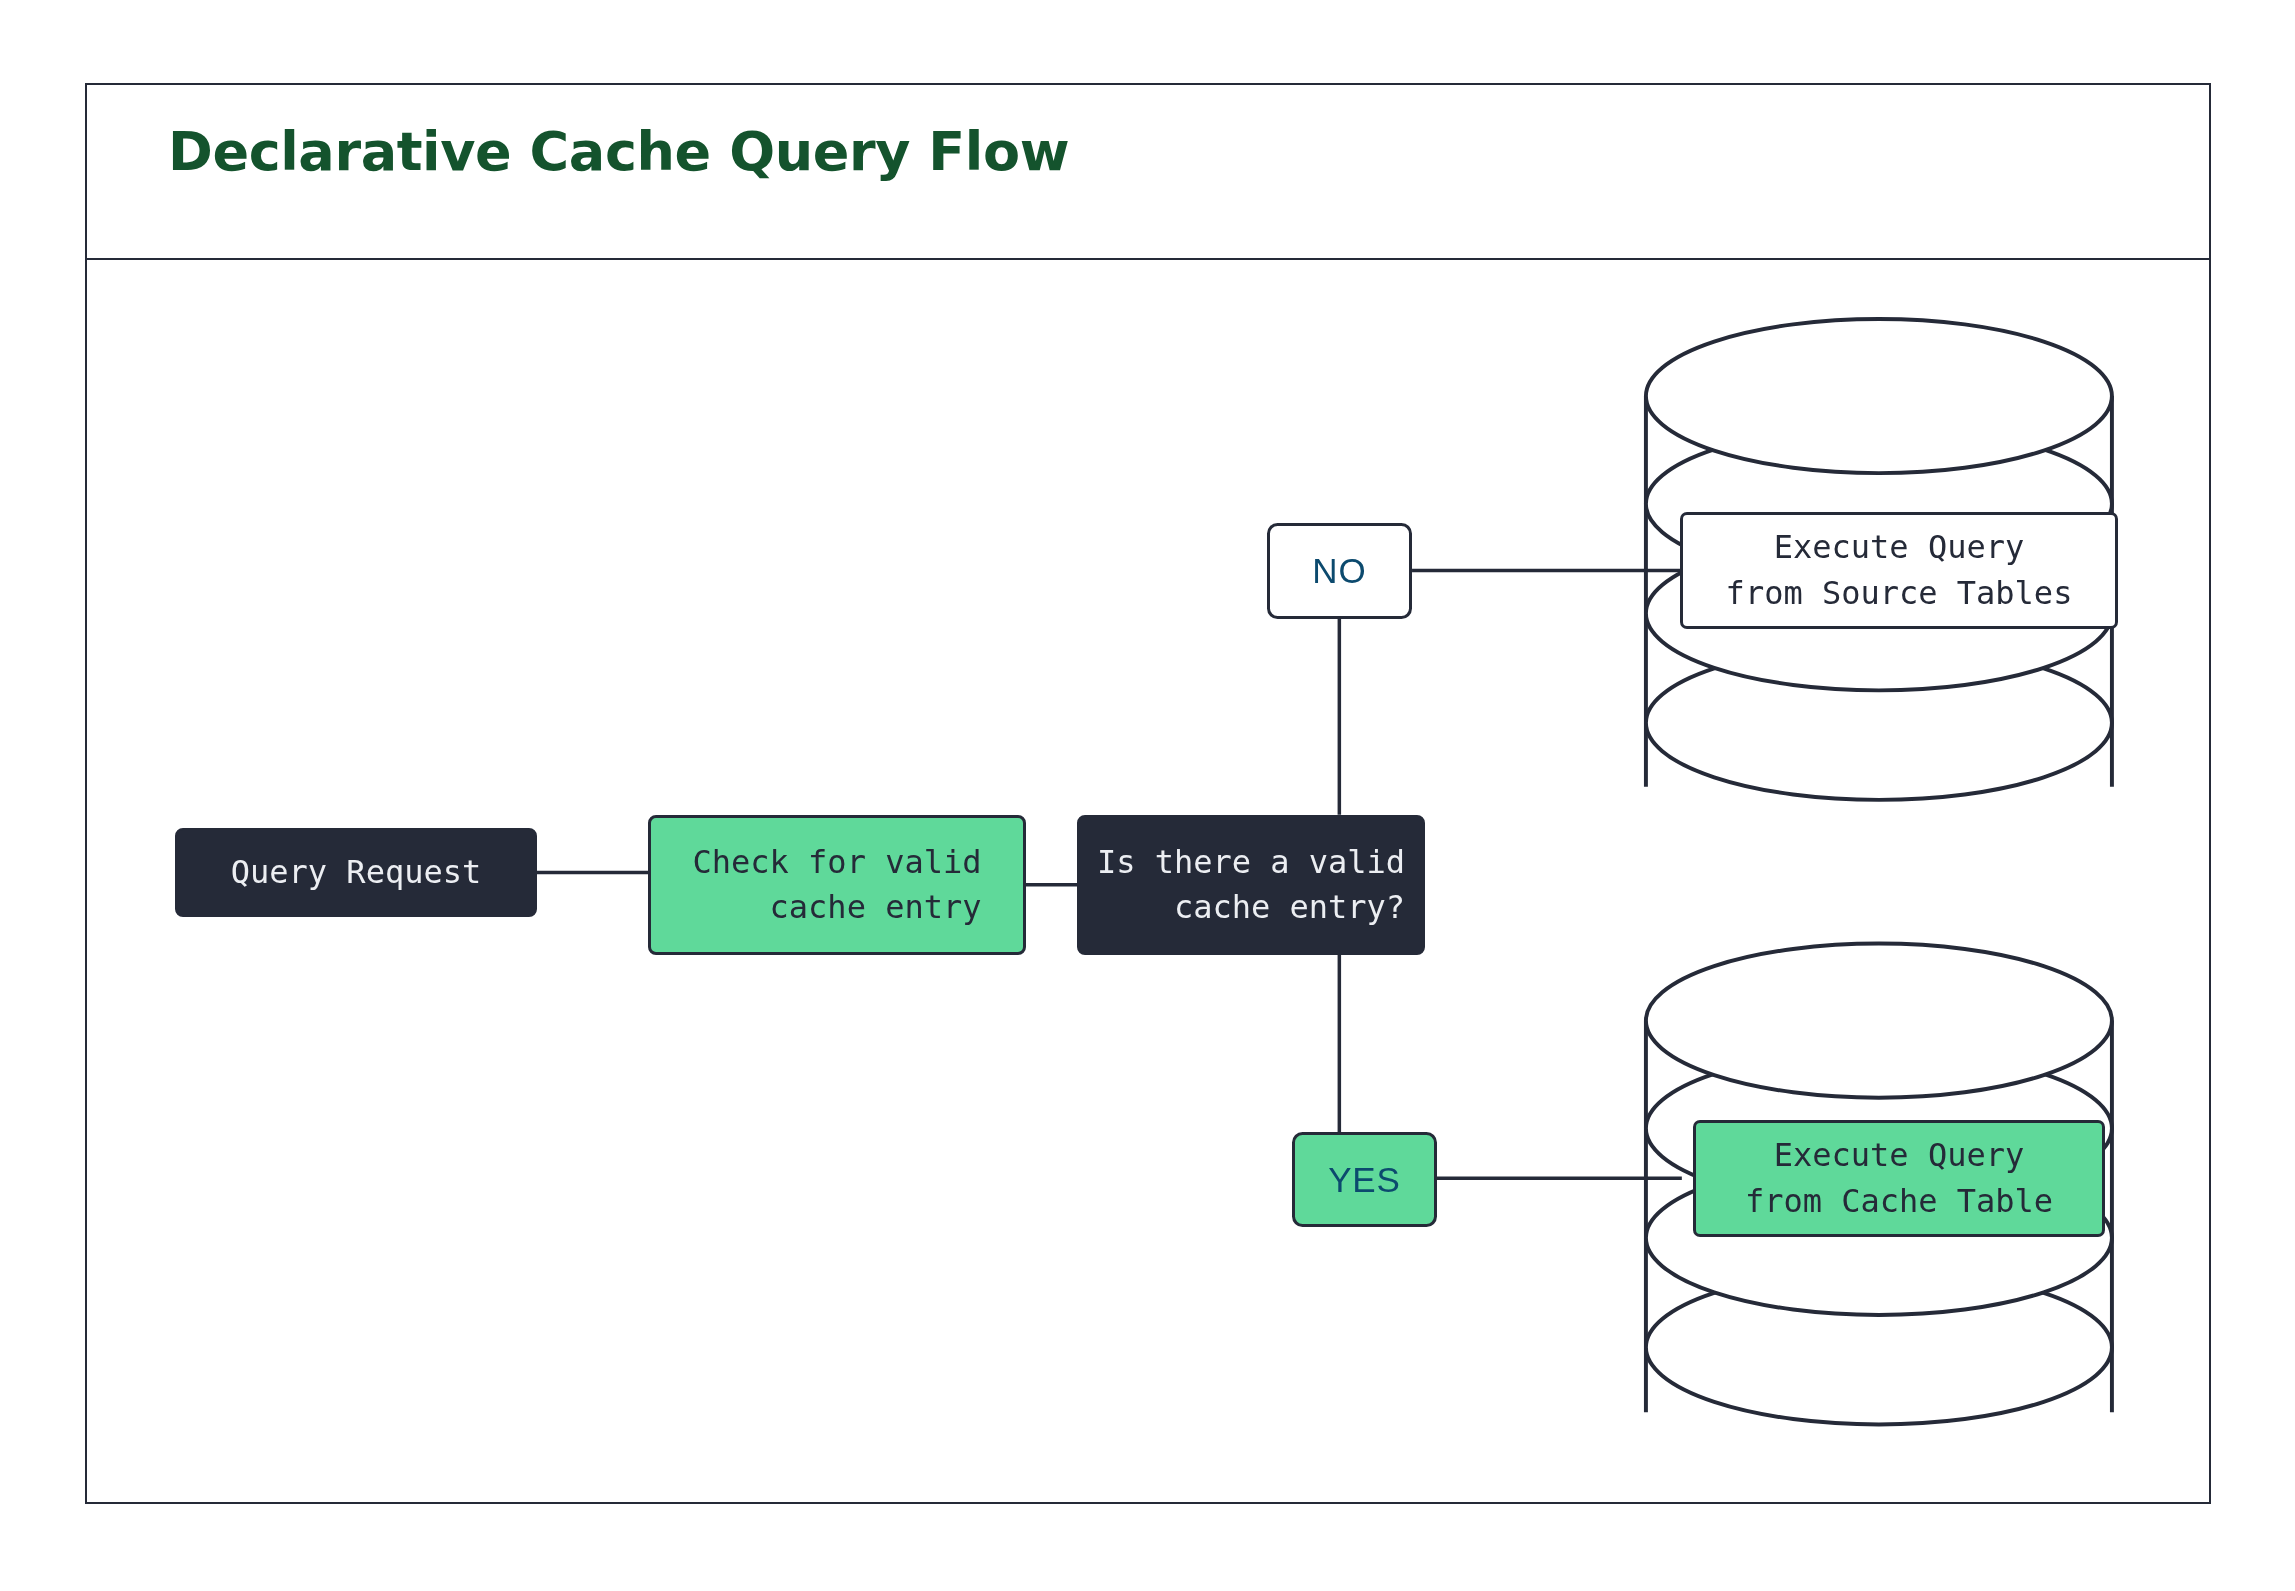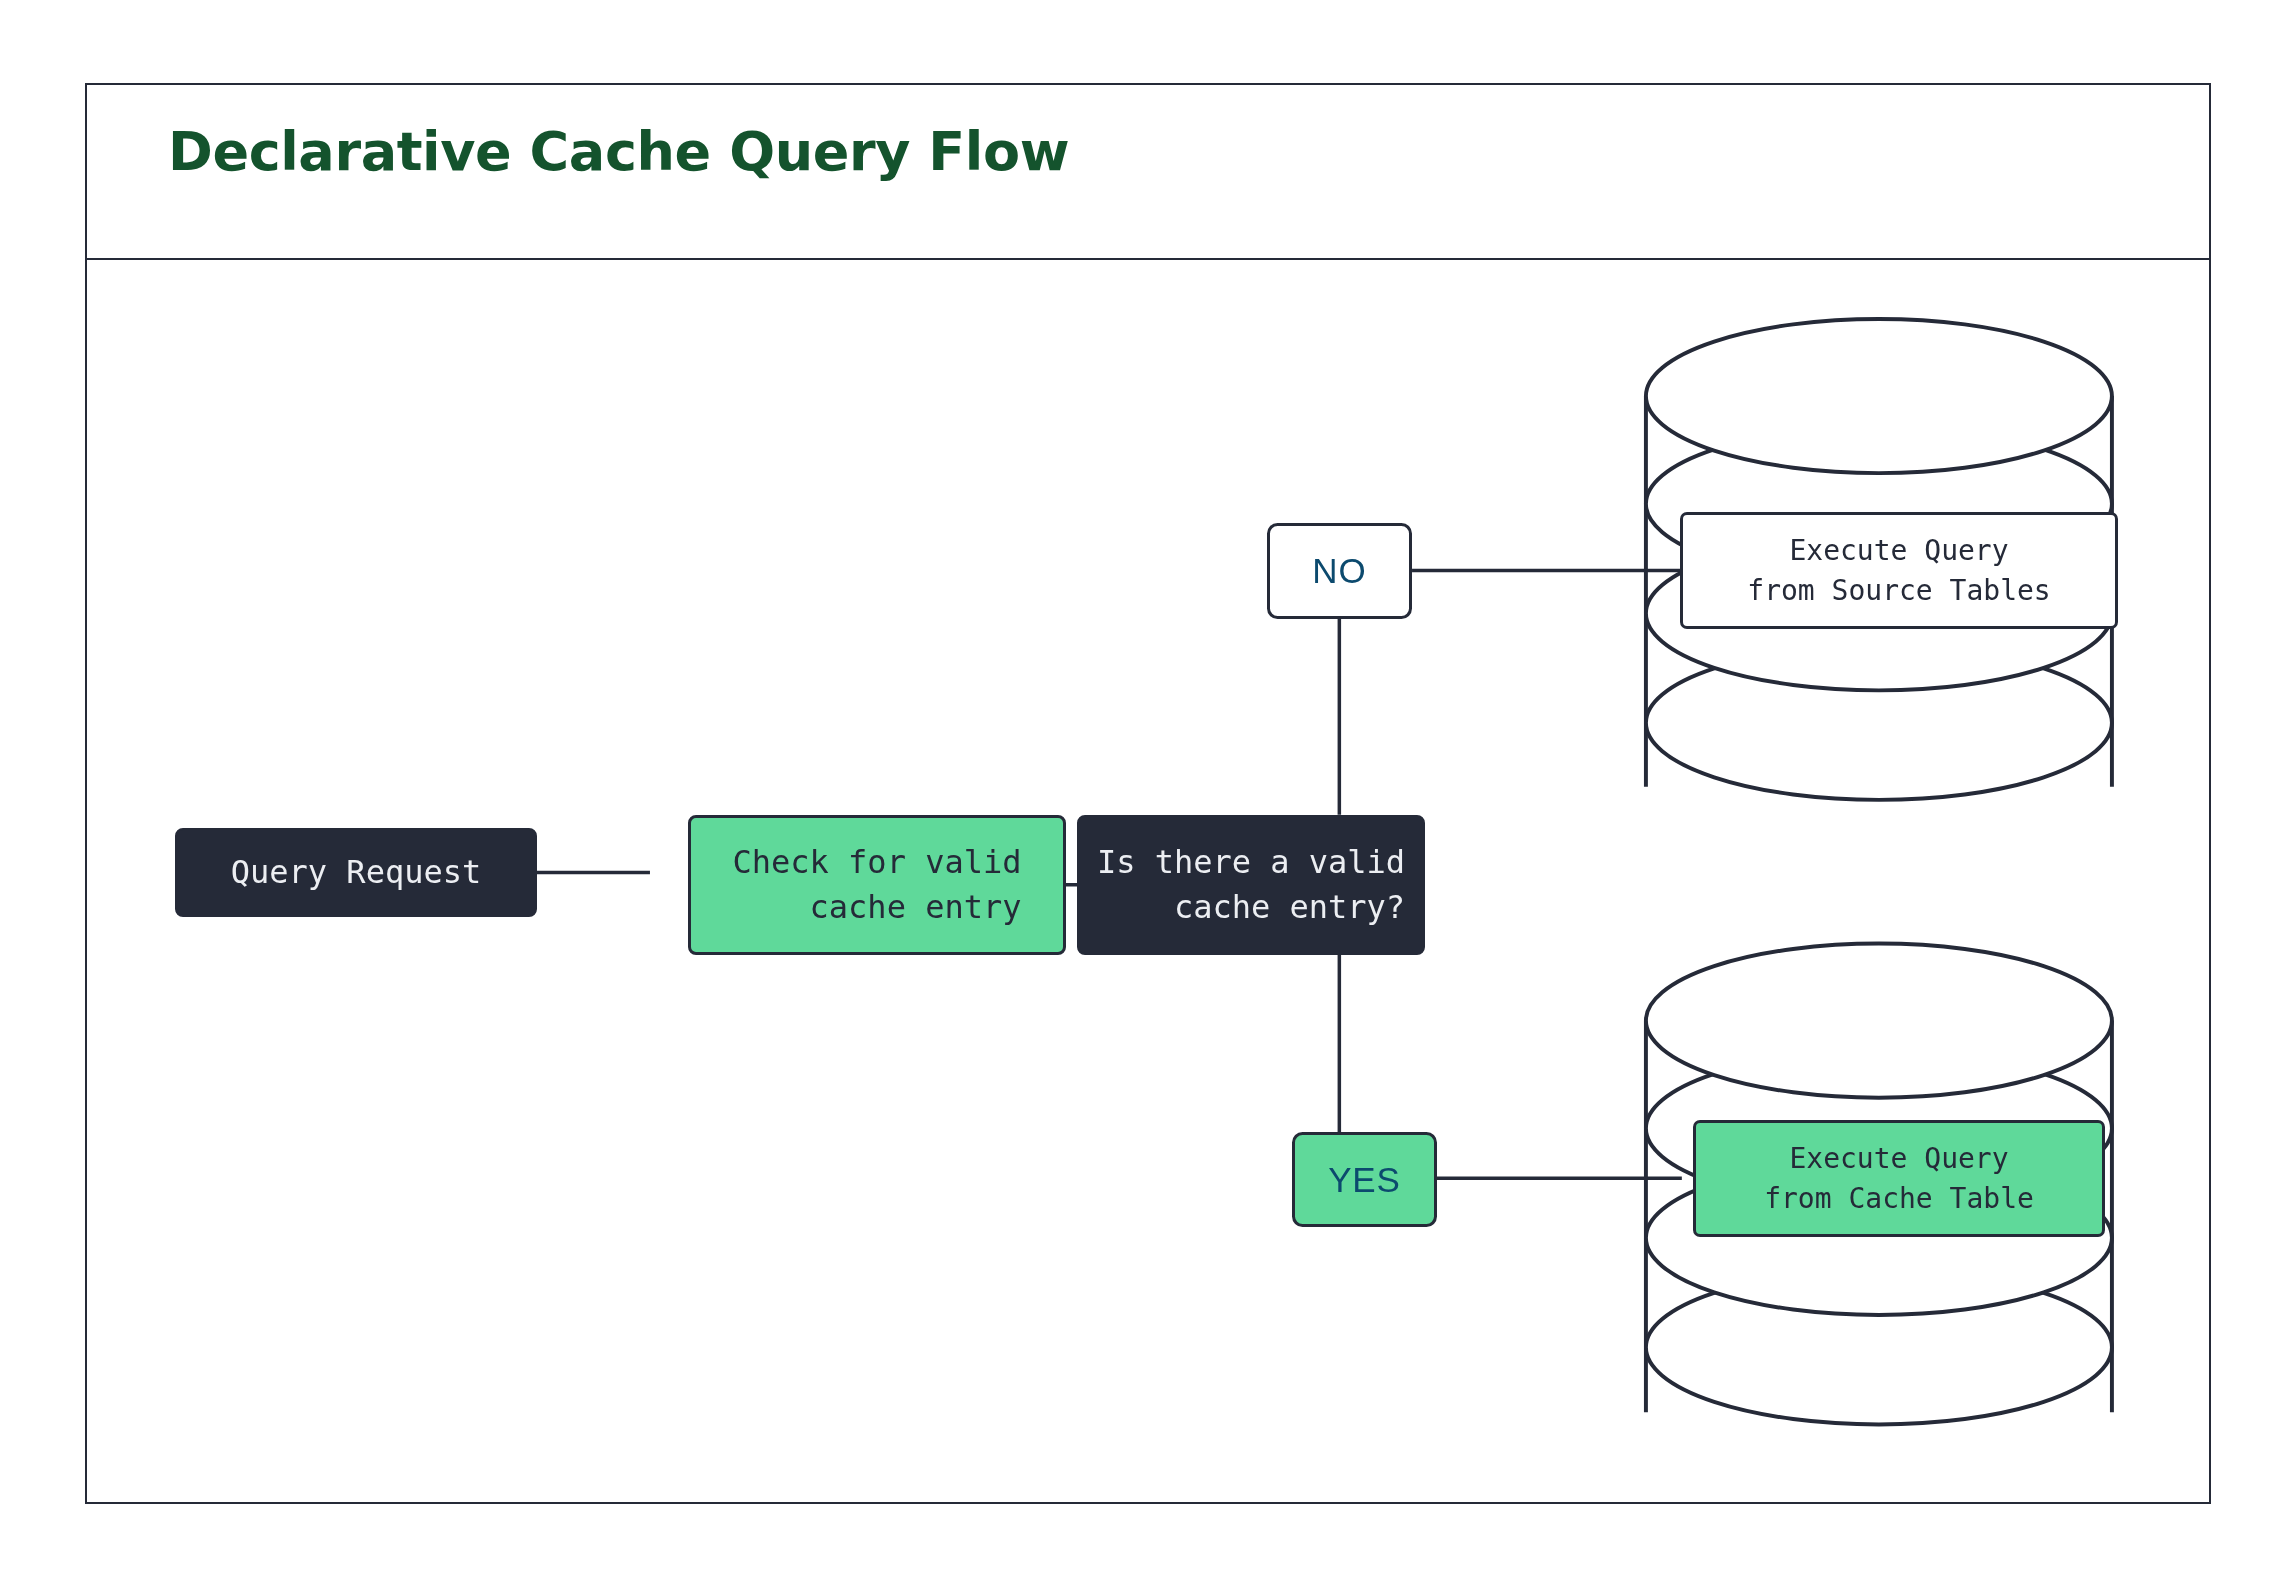--- a/index.html
+++ b/index.html
@@ -124,21 +124,21 @@
   
   .db-label {
     position: absolute;
     box-sizing: border-box;
     display: flex;
     align-items: center;
     justify-content: center;
     text-align: center;
     border-radius: 7px;
     font-family: "DejaVu Sans Mono", monospace;
-    font-size: 28px;
+    font-size: 32px;
     line-height: 1.42;
     color: #252a38;
     border: 3.5px solid #252a38;
     white-space: pre;
   }
   .db-label-white { background: #ffffff; }
   .db-label-green { background: #5fd99a; }
 </style>
 </head>
 <body>
@@ -181,21 +181,21 @@
       <path class="cyl-line" d="M2411,1165 L2411,1612"></path>
       <ellipse class="cyl" cx="2145" cy="1538" rx="266" ry="88"></ellipse>
       <ellipse class="cyl" cx="2145" cy="1413" rx="266" ry="88"></ellipse>
       <ellipse class="cyl" cx="2145" cy="1288" rx="266" ry="88"></ellipse>
       <ellipse class="cyl" cx="2145" cy="1165" rx="266" ry="88"></ellipse>
     </g>
   </svg>
 
   <div class="node node-dark" style="left:175px; top:828px; width:362px; height:89px;">Query Request</div>
 
-  <div class="node node-green" style="left:648px; top:815px; width:378px; height:140px;margin-left:40px;">Check for valid
+  <div class="node node-green" style="left:648px; top:815px; width:378px; height:140px;">Check for valid
 cache entry</div>
 
   <div class="node node-dark" style="left:1077px; top:815px; width:348px; height:140px;">Is there a valid
 cache entry?</div>
 
   <div class="branch-label branch-no" style="left:1267px; top:523px; width:145px; height:96px;">NO</div>
 
   <div class="branch-label branch-yes" style="left:1267px; top:1132px; width:145px; height:95px;margin-left:25px;">YES</div>
 
   <div class="db-label db-label-white" style="left:1680px; top:512px; width:438px; height:117px;">Execute Query

